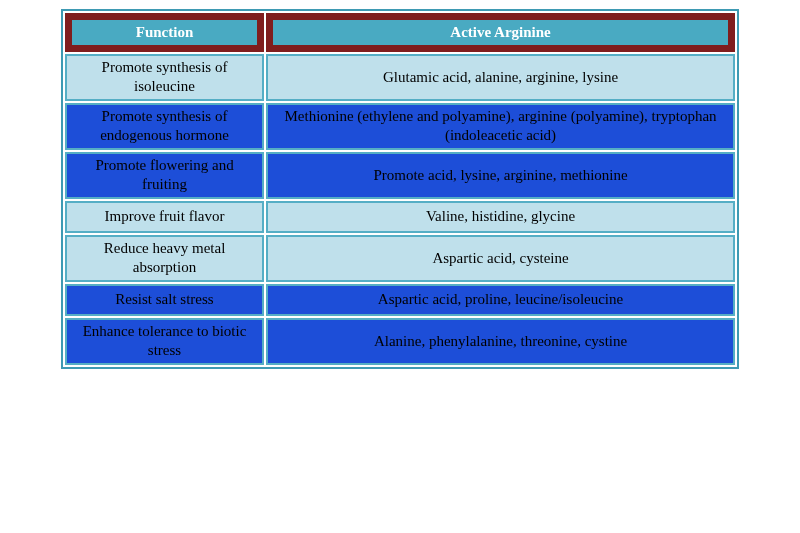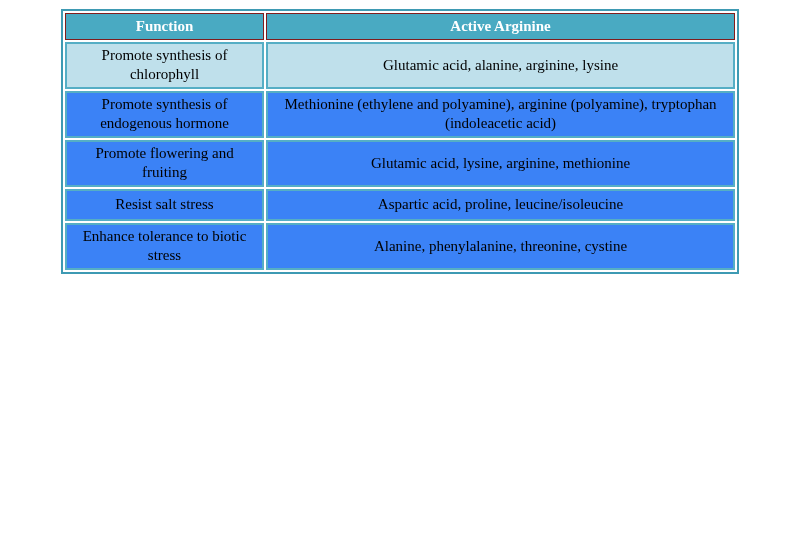--- a/index.html
+++ b/index.html
@@ -25,36 +25,36 @@
   }
   table.amino-table {
     width: 100%;
     border-collapse: separate;
     border-spacing: 2px;
     background: #ffffff;
     table-layout: fixed;
   }
   table.amino-table th {
     background: #49aac2;
-    border: 1px solid #7f1d1d;
+    border: 7px solid #7f1d1d;
     color: #ffffff;
     font-weight: bold;
     font-size: 15px;
     line-height: 1.25;
     padding: 3px 4px;
     text-align: center;
   }
   table.amino-table td {
     border: 2px solid #55aec5;
     font-size: 15px;
     line-height: 1.3;
     padding: 2px 8px;
     text-align: center;
     vertical-align: middle;
-    background: #3b82f6;
+    background: #1d4ed8;
     height: 24px;
   }
   table.amino-table tr.alt td {
     background: #bfe0eb;
   }
   col.func-col { width: 29.8%; }
   col.subst-col { width: 70.2%; }
 </style>
 </head>
 <body>
@@ -67,30 +67,38 @@
     </colgroup>
     <thead>
       <tr>
         <th>Function</th>
         <th>Active Arginine</th>
       </tr>
     </thead>
     <tbody id="table-body">
 
     <tr class="alt">
-          <td>Promote synthesis of chlorophyll</td>
+          <td>Promote synthesis of isoleucine</td>
           <td>Glutamic acid, alanine, arginine, lysine</td>
         </tr>
         <tr>
           <td>Promote synthesis of endogenous hormone</td>
           <td>Methionine (ethylene and polyamine), arginine (polyamine), tryptophan (indoleacetic acid)</td>
         </tr>
         <tr>
           <td>Promote flowering and fruiting</td>
-          <td>Glutamic acid, lysine, arginine, methionine</td>
+          <td>Promote acid, lysine, arginine, methionine</td>
+        </tr>
+        <tr class="alt">
+          <td>Improve fruit flavor</td>
+          <td>Valine, histidine, glycine</td>
+        </tr>
+        <tr class="alt">
+          <td>Reduce heavy metal absorption</td>
+          <td>Aspartic acid, cysteine</td>
         </tr>
         <tr>
           <td>Resist salt stress</td>
           <td>Aspartic acid, proline, leucine/isoleucine</td>
         </tr>
         <tr>
           <td>Enhance tolerance to biotic stress</td>
           <td>Alanine, phenylalanine, threonine, cystine</td>
         </tr>
       </tbody>

